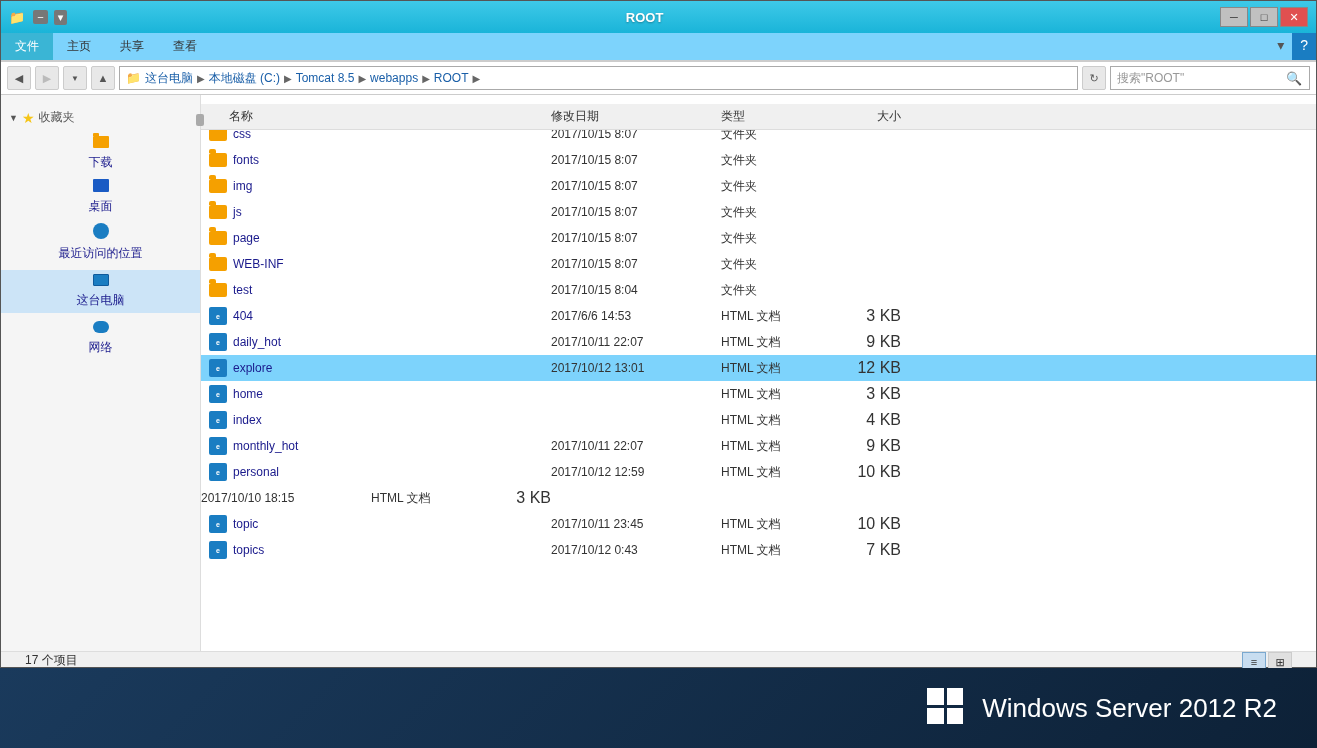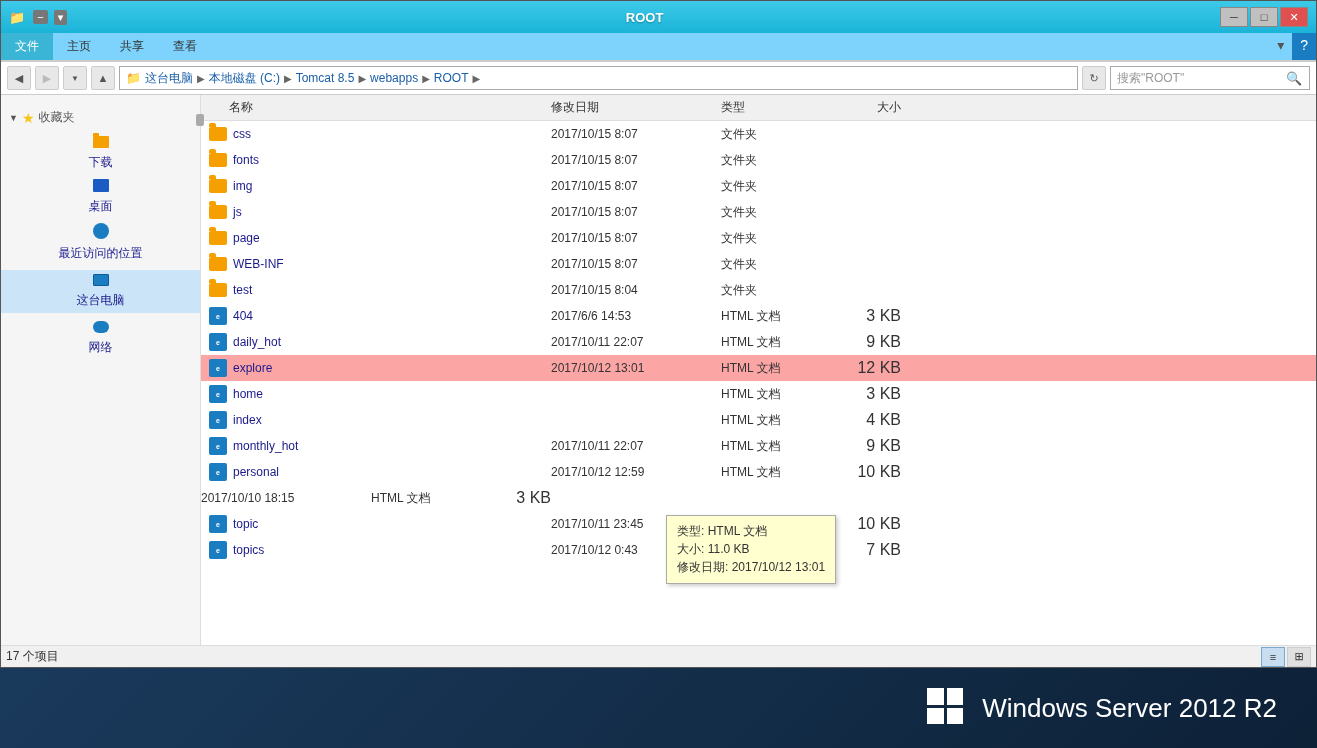--- a/index.html
+++ b/index.html
@@ -101,32 +101,32 @@
     .star-icon { color: #f5c518; font-size: 14px; }
     .folder-icon-small { width: 16px; height: 12px; background: #f5a000; border-radius: 1px; position: relative; }
     .folder-icon-small::before { content: ''; position: absolute; top: -3px; left: 0; width: 6px; height: 3px; background: #f5a000; border-radius: 1px 1px 0 0; }
     .sidebar-header { padding: 6px 8px; font-size: 12px; color: #555; display: flex; align-items: center; gap: 4px; }
 
     
     .file-list { flex: 1; background: white; overflow-y: auto; position: relative; }
     .file-list-header {
       display: flex; background: #f0f0f0; border-bottom: 1px solid #ddd;
       padding: 4px 0; font-size: 12px; color: #333; font-weight: 500;
-      position: sticky; top: 0; z-index: 2;
+      position: sticky; top: 9px; z-index: 2;
     }
     .col-name { width: 350px; padding-left: 28px; }
     .col-date { width: 170px; }
     .col-type { width: 120px; }
     .col-size { width: 80px; text-align: right; padding-right: 20px; }
 
     .file-row {
       display: flex; align-items: center; padding: 2px 0;
       font-size: 12px; color: #1a1a8c; cursor: pointer; min-height: 26px;
     }
-    .file-row.selected { background: #fca5a5; }
+    .file-row.selected { background: #7dd3fc; }
     .file-cell-name { width: 350px; display: flex; align-items: center; gap: 6px; padding-left: 8px; }
     .file-cell-date { width: 170px; color: #333; font-size: 12px; }
     .file-cell-type { width: 120px; color: #333; font-size: 12px; }
     .file-cell-size { width: 80px; text-align: right; padding-right: 20px; color: #333; font-size: 16px; }
 
     .folder-icon { width: 18px; height: 14px; background: #f5a000; border-radius: 2px; position: relative; flex-shrink: 0; }
     .folder-icon::before { content: ''; position: absolute; top: -4px; left: 0; width: 7px; height: 4px; background: #f5a000; border-radius: 2px 2px 0 0; }
     .html-icon { width: 18px; height: 18px; background: #1a7dc2; border-radius: 2px; display: flex; align-items: center; justify-content: center; flex-shrink: 0; }
     .html-icon span { color: white; font-size: 7px; font-weight: bold; }
 
@@ -134,22 +134,22 @@
     .tooltip {
       position: absolute; background: #ffffd0; border: 1px solid #aaa;
       padding: 6px 10px; font-size: 12px; color: #333; z-index: 10;
       box-shadow: 2px 2px 4px rgba(0,0,0,0.2);
       left: 465px; top: 420px; white-space: nowrap;
     }
     .tooltip div { margin: 1px 0; }
 
     
     .status-bar {
-      height: 22px; background: #f0f0f0; border-top: 1px solid #ddd;
-      display: flex; align-items: center; padding: 0 5px; font-size: 12px; color: #333;
+      height: 16px; background: #f0f0f0; border-top: 1px solid #ddd;
+      display: flex; align-items: flex-start; padding: 0 24px; font-size: 12px; color: #333;
       justify-content: space-between; flex-shrink: 0;
     }
     .view-buttons { display: flex; gap: 2px; }
     .view-btn { width: 24px; height: 20px; background: #e0e0e0; border: 1px solid #ccc; display: flex; align-items: center; justify-content: center; font-size: 11px; cursor: pointer; }
     .view-btn.active { background: #c8ddf0; border-color: #7aa8cf; }
   </style>
 </head>
 <body>
 
 <div class="explorer-window">
@@ -418,34 +418,20 @@
                 <span>e</span>
               </div>
         <span>topics</span>
       </div>
       <div class="file-cell-date">2017/10/12 0:43</div>
       <div class="file-cell-type">HTML 文档</div>
       <div class="file-cell-size">7 KB</div>
     </div>
         </div>
 
-      <div class="tooltip">
-        <div>
-          <span>类型:</span>
-          <span>HTML 文档</span>
-        </div>
-        <div>
-          <span>大小:</span>
-          <span>11.0 KB</span>
-        </div>
-        <div>
-          <span>修改日期:</span>
-          <span>2017/10/12 13:01</span>
-        </div>
-      </div>
     </div>
   </div>
 
   <div class="status-bar">
     <span>17 个项目</span>
     <div class="view-buttons">
       <div class="view-btn active">≡</div>
       <div class="view-btn">⊞</div>
     </div>
   </div>

